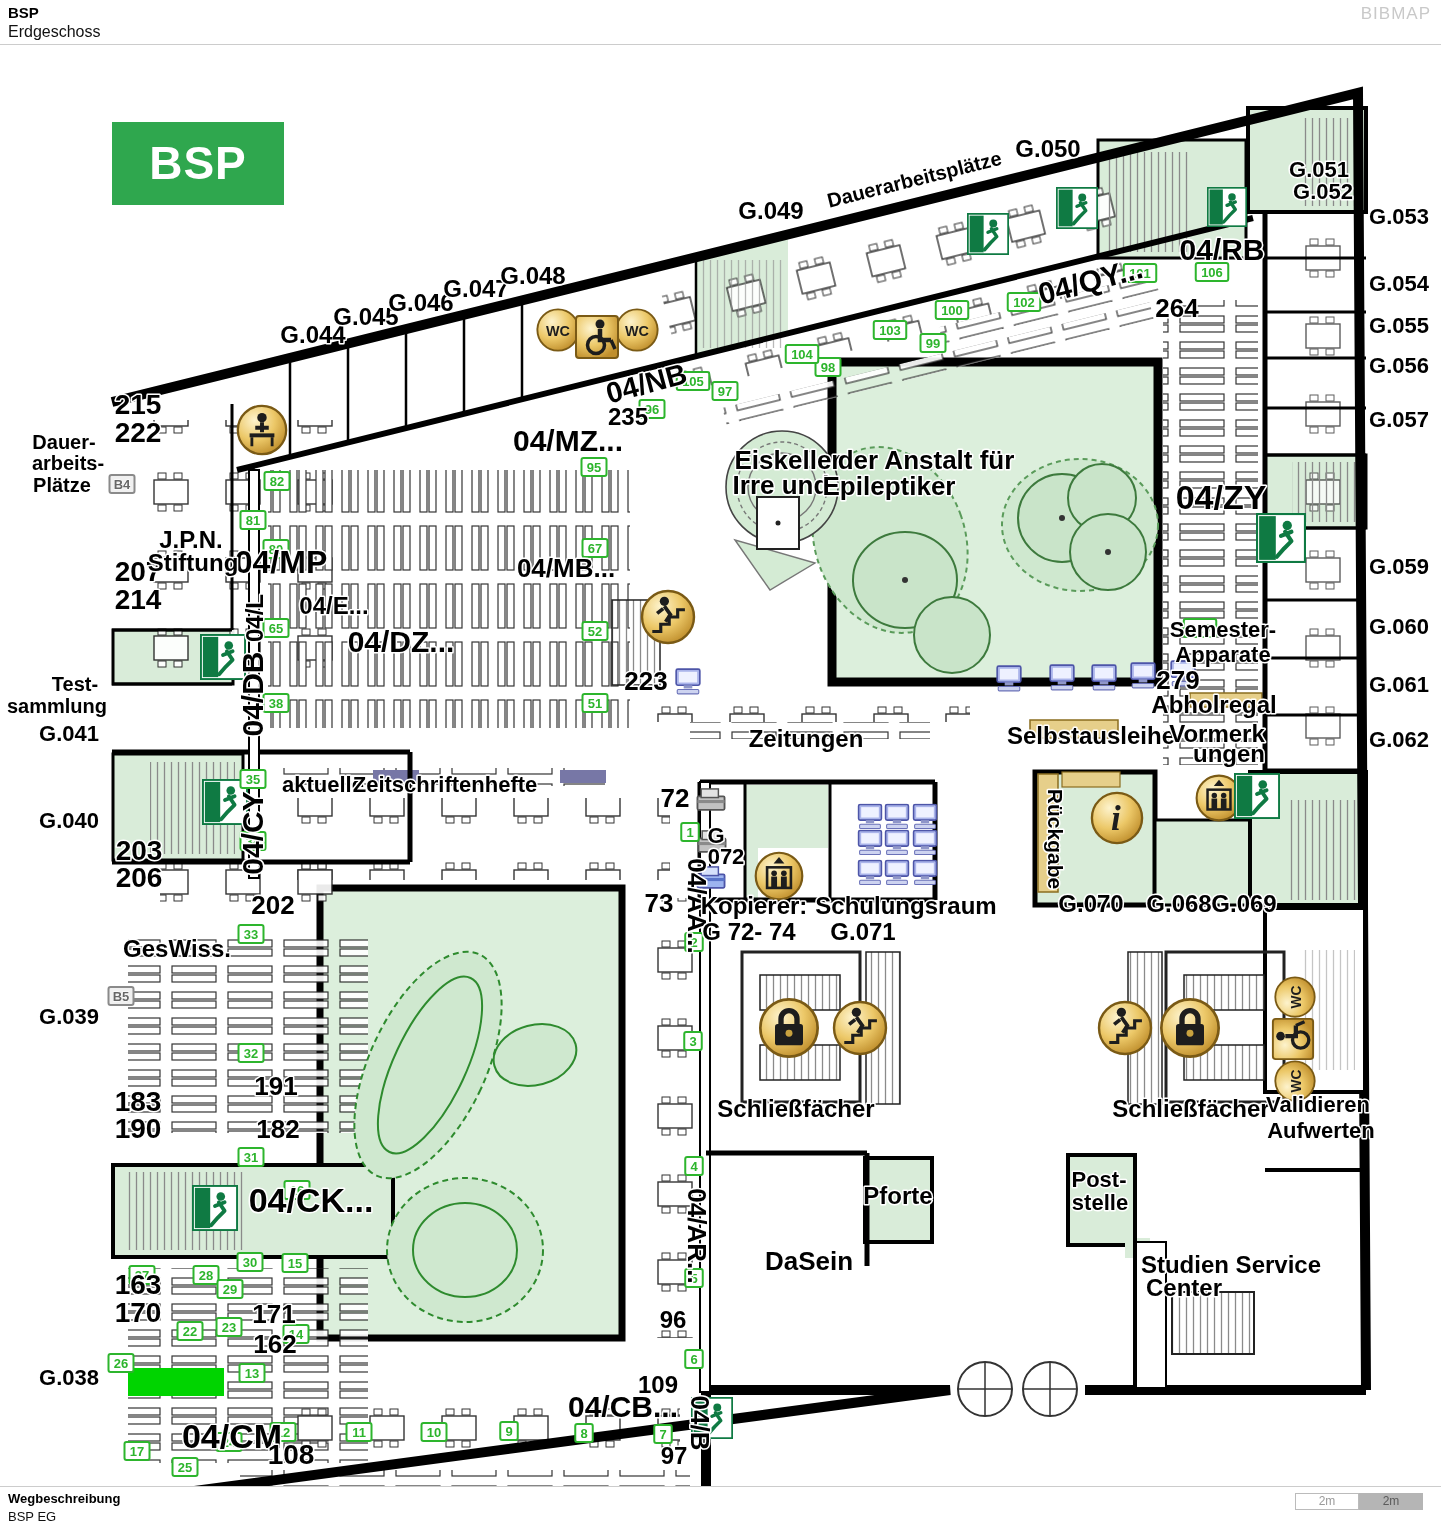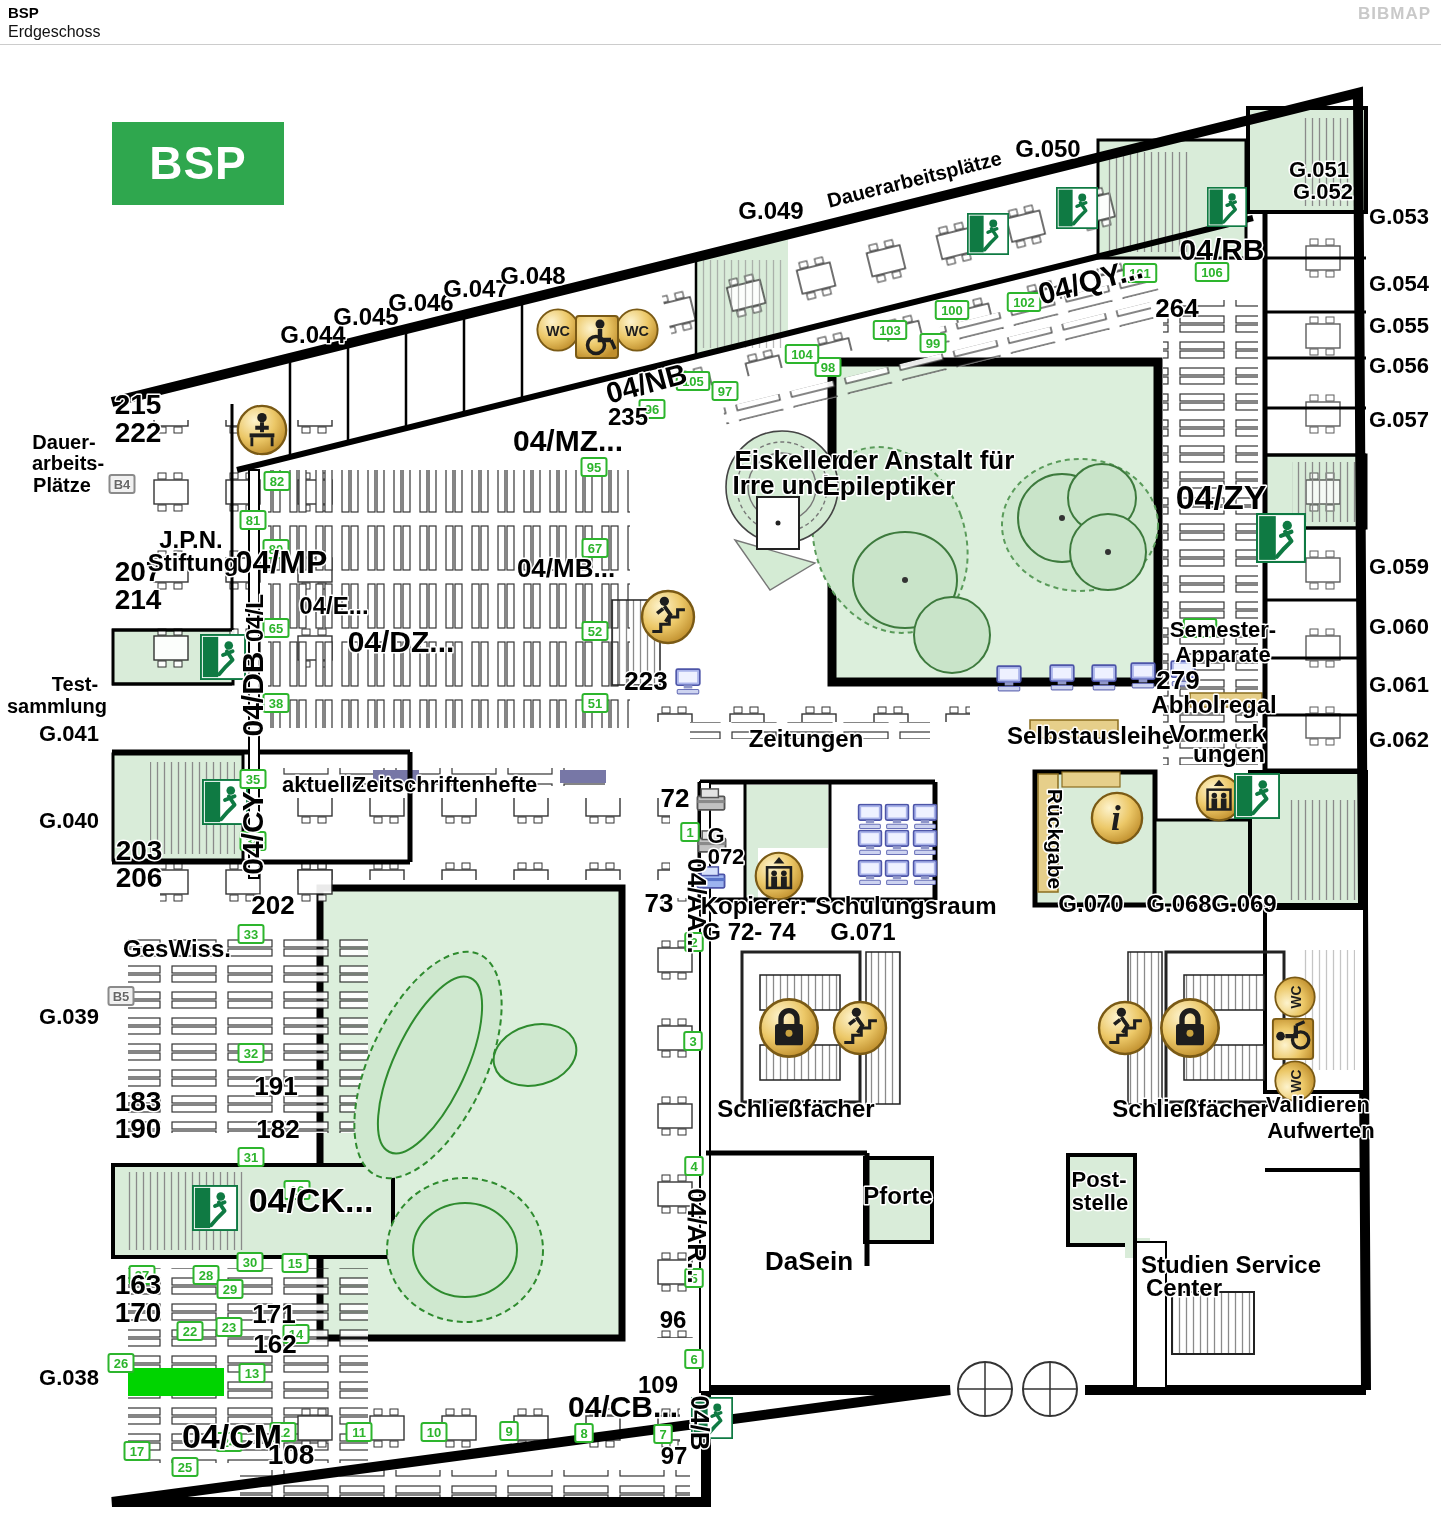--- a/index.html
+++ b/index.html
@@ -2,21 +2,21 @@
 <html><head>
 <meta charset="utf-8">
 <style>
   html,body{margin:0;padding:0;background:#fff;}
   body{font-family:"Liberation Sans",sans-serif;}
   .screen{position:relative;width:1441px;height:1531px;background:#fff;overflow:hidden;}
   svg#plan{position:absolute;left:0;top:0;}
   header{position:absolute;left:0;top:0;right:0;height:44px;background:#fff;border-bottom:1px solid #ccc;z-index:5;}
   .h-title{position:absolute;left:8px;top:4px;font-size:15px;font-weight:bold;color:#000;}
   .h-sub{position:absolute;left:8px;top:23px;font-size:16px;color:#111;}
-  .h-brand{position:absolute;right:10px;top:4px;font-size:17px;font-weight:bold;color:#c9c9c9;letter-spacing:1px;}
+  .h-brand{position:absolute;right:10px;top:4px;font-size:17px;font-weight:normal;color:#c9c9c9;letter-spacing:1px;}
   footer{position:absolute;left:0;bottom:0;right:0;height:44px;background:#fff;border-top:1px solid #ccc;z-index:5;}
   .f-label{position:absolute;left:8px;top:4px;font-size:13px;font-weight:bold;color:#000;}
   .f-value{position:absolute;left:8px;top:22px;font-size:13px;color:#111;}
   .scalebar{position:absolute;right:18px;top:6px;z-index:6;}
   .scalebar span{display:inline-block;width:62px;height:15px;font-size:12px;text-align:center;line-height:15px;vertical-align:top;}
   .scale-a{background:#fff;border:1px solid #bbb;color:#9a9a9a;}
   .scale-b{background:#b5b5b5;border:1px solid #b5b5b5;color:#5a5a5a;}
   .title-box{position:absolute;left:112px;top:122px;width:172px;height:83px;z-index:4;
     color:#fff;font-size:46px;font-weight:bold;text-align:center;line-height:83px;letter-spacing:1px;}
   .lbl{font-family:"Liberation Sans",sans-serif;font-weight:bold;fill:#000;text-anchor:middle;
@@ -632,13 +632,20 @@
   </svg>
 
   <header>
     <div class="h-title">BSP</div>
     <div class="h-sub">Erdgeschoss</div>
     <div class="h-brand">BIBMAP</div>
   </header>
 
   <div class="title-box" style="background: rgb(47, 167, 78);">BSP EG</div>
 
+  <footer>
+    <div class="f-label">Wegbeschreibung</div>
+    <div class="f-value">BSP EG</div>
+    <div class="scalebar">
+      <span class="scale-a">2m</span><span class="scale-b">2m</span>
+    </div>
+  </footer>
 </div>
 
 </body></html>

